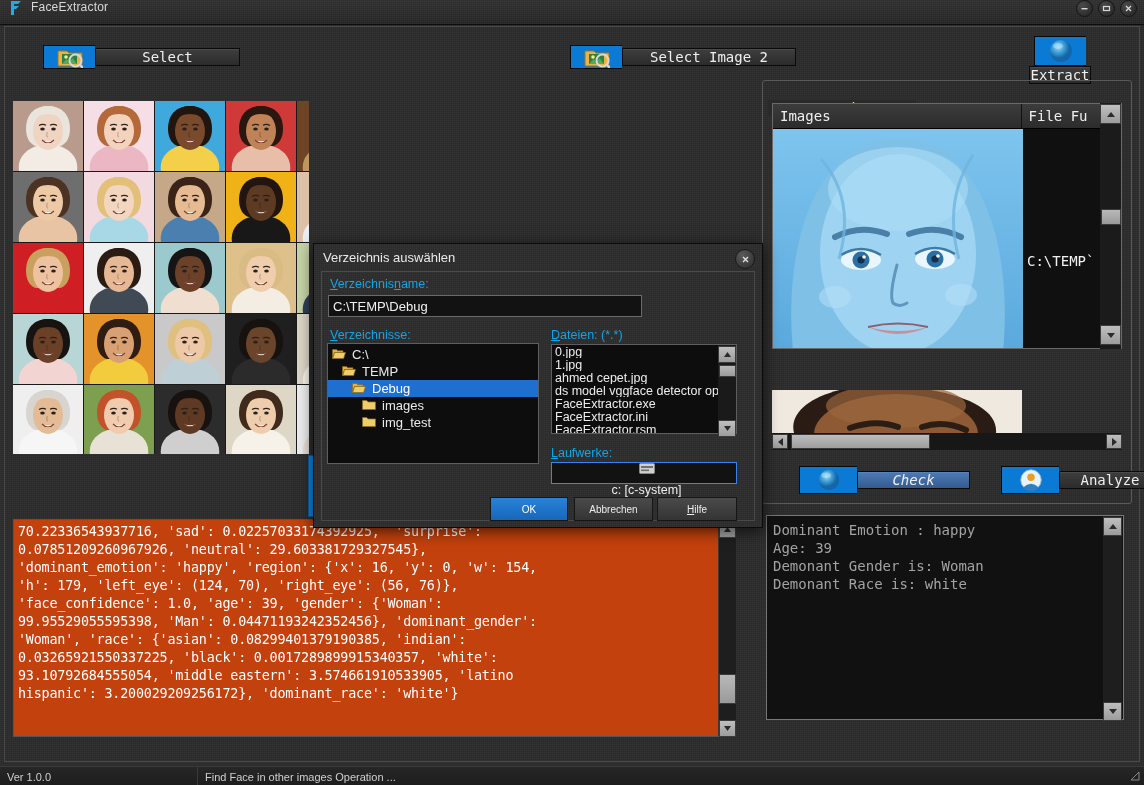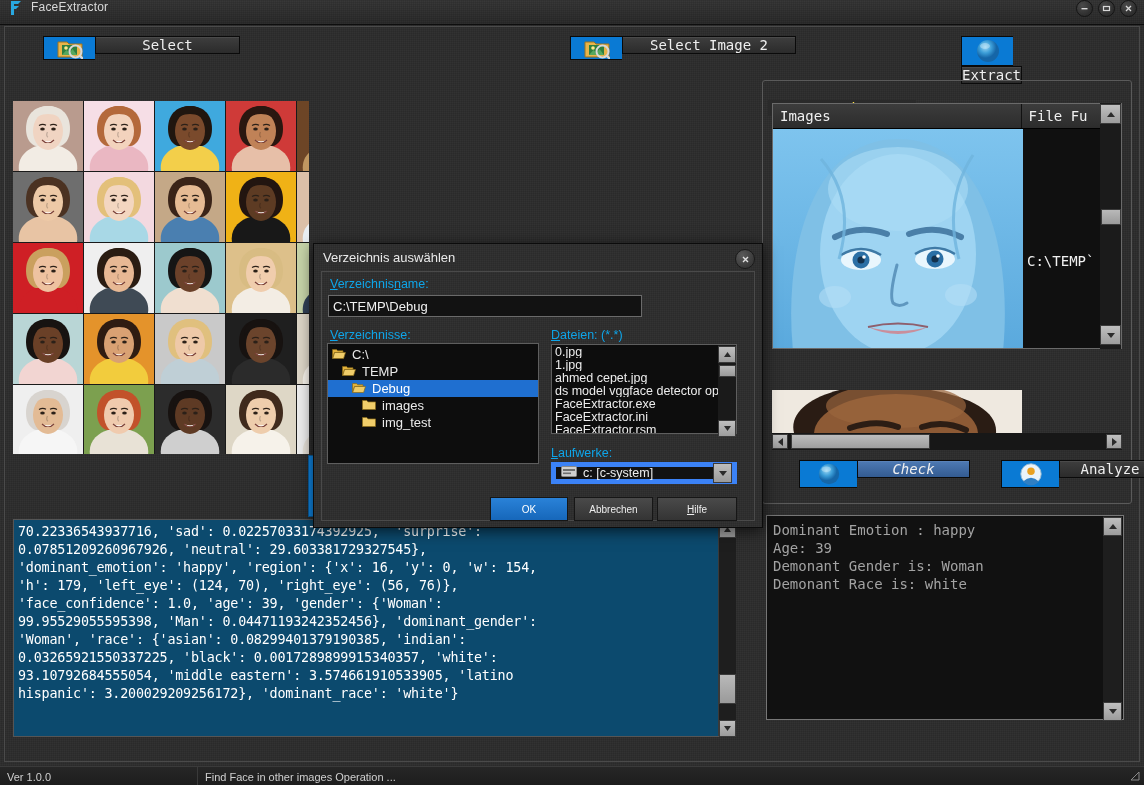--- a/index.html
+++ b/index.html
@@ -38,21 +38,21 @@
   .wbtn svg{display:block;}
 
   
   #client{
     left:4px;top:26px;width:1136px;height:736px;
     border:1px solid #4a4a4a;
     box-sizing:border-box;
   }
 
   
-  .bigbtn{height:42px;display:flex;align-items:flex-start;padding-left:30px;}
+  .bigbtn{height:42px;display:flex;align-items:center;padding-left:30px;}
   .bigbtn .ico{
     width:52px;background:#0a7ad4;display:flex;align-items:center;justify-content:center;
     border:1px solid #0a0a0a;border-right:none;box-sizing:border-box;
   }
   .bigbtn .lbl{
     flex:1;background:linear-gradient(180deg,#3e3e3e,#2b2b2b);
     border:1px solid #0a0a0a;
     display:flex;align-items:center;justify-content:center;
     font-family:"DejaVu Sans Mono",monospace;font-size:14px;color:#efefef;
     box-shadow:inset 0 1px 0 rgba(255,255,255,.07);
@@ -68,21 +68,21 @@
   #grid{display:grid;grid-template-columns:repeat(5,70px);grid-auto-rows:70px;gap:1px;}
   .thumb{width:70px;height:70px;position:relative;overflow:hidden;}
   .thumb svg{display:block;width:70px;height:70px;}
   #grid-scroll{
     left:308px;top:455px;width:9px;height:60px;background:#0f88e8;border:1px solid #0b5e9e;
   }
 
   
   #textout{
     left:13px;top:519px;width:722px;height:218px;
-    background:#0c4a6e;border:1px solid #555;box-sizing:border-box;overflow:hidden;
+    background:#c2410c;border:1px solid #555;box-sizing:border-box;overflow:hidden;
   }
   #textout pre{
     margin:0;padding:3px 4px 0 4px;
     font-family:"DejaVu Sans Mono",monospace;font-size:13.4px;line-height:18px;
     color:#ffffff;white-space:pre;letter-spacing:-0.2px;
   }
   
   #textout-sb{left:718px;top:520px;width:17px;height:216px;background:#1e1e1e;border-left:1px solid #3a3a3a;}
   .sb-arrow{
     width:15px;height:15px;margin:1px auto;
@@ -217,23 +217,23 @@
     position:absolute;left:551px;top:344px;width:186px;height:90px;
     background:#0d0d0d;border:1px solid #5e5e5e;box-sizing:border-box;overflow:hidden;
   }
   .filerow{
     height:13px;font-family:"Liberation Sans",sans-serif;font-size:12.5px;color:#ededed;
     padding-left:3px;white-space:nowrap;overflow:hidden;
   }
   #filelist-sb{position:absolute;left:718px;top:345px;width:18px;height:88px;background:#1a1a1a;}
   #drives{
     position:absolute;left:551px;top:462px;width:186px;height:22px;
-    background:#121212;border:5px solid #3b82f6;box-sizing:border-box;
+    background:#121212;border:1px solid #3b82f6;box-sizing:border-box;
     display:flex;align-items:center;gap:6px;padding-left:5px;
-    font-family:"Liberation Sans",sans-serif;font-size:12.5px;color:#ededed;
+    font-family:"Liberation Sans",sans-serif;font-size:12.5px;color:#ededed;flex-direction:column;
   }
   #drives-arrow{
     margin-left:auto;width:19px;height:20px;background:linear-gradient(180deg,#bdbdbd,#9a9a9a);
     border:1px solid #3a3a3a;display:flex;align-items:center;justify-content:center;
     color:#222;font-size:9px;box-sizing:border-box;
   }
   .dlgbtn{
     position:absolute;height:24px;
     font-family:"Liberation Sans",sans-serif;font-size:10px;
     display:flex;align-items:center;justify-content:center;

